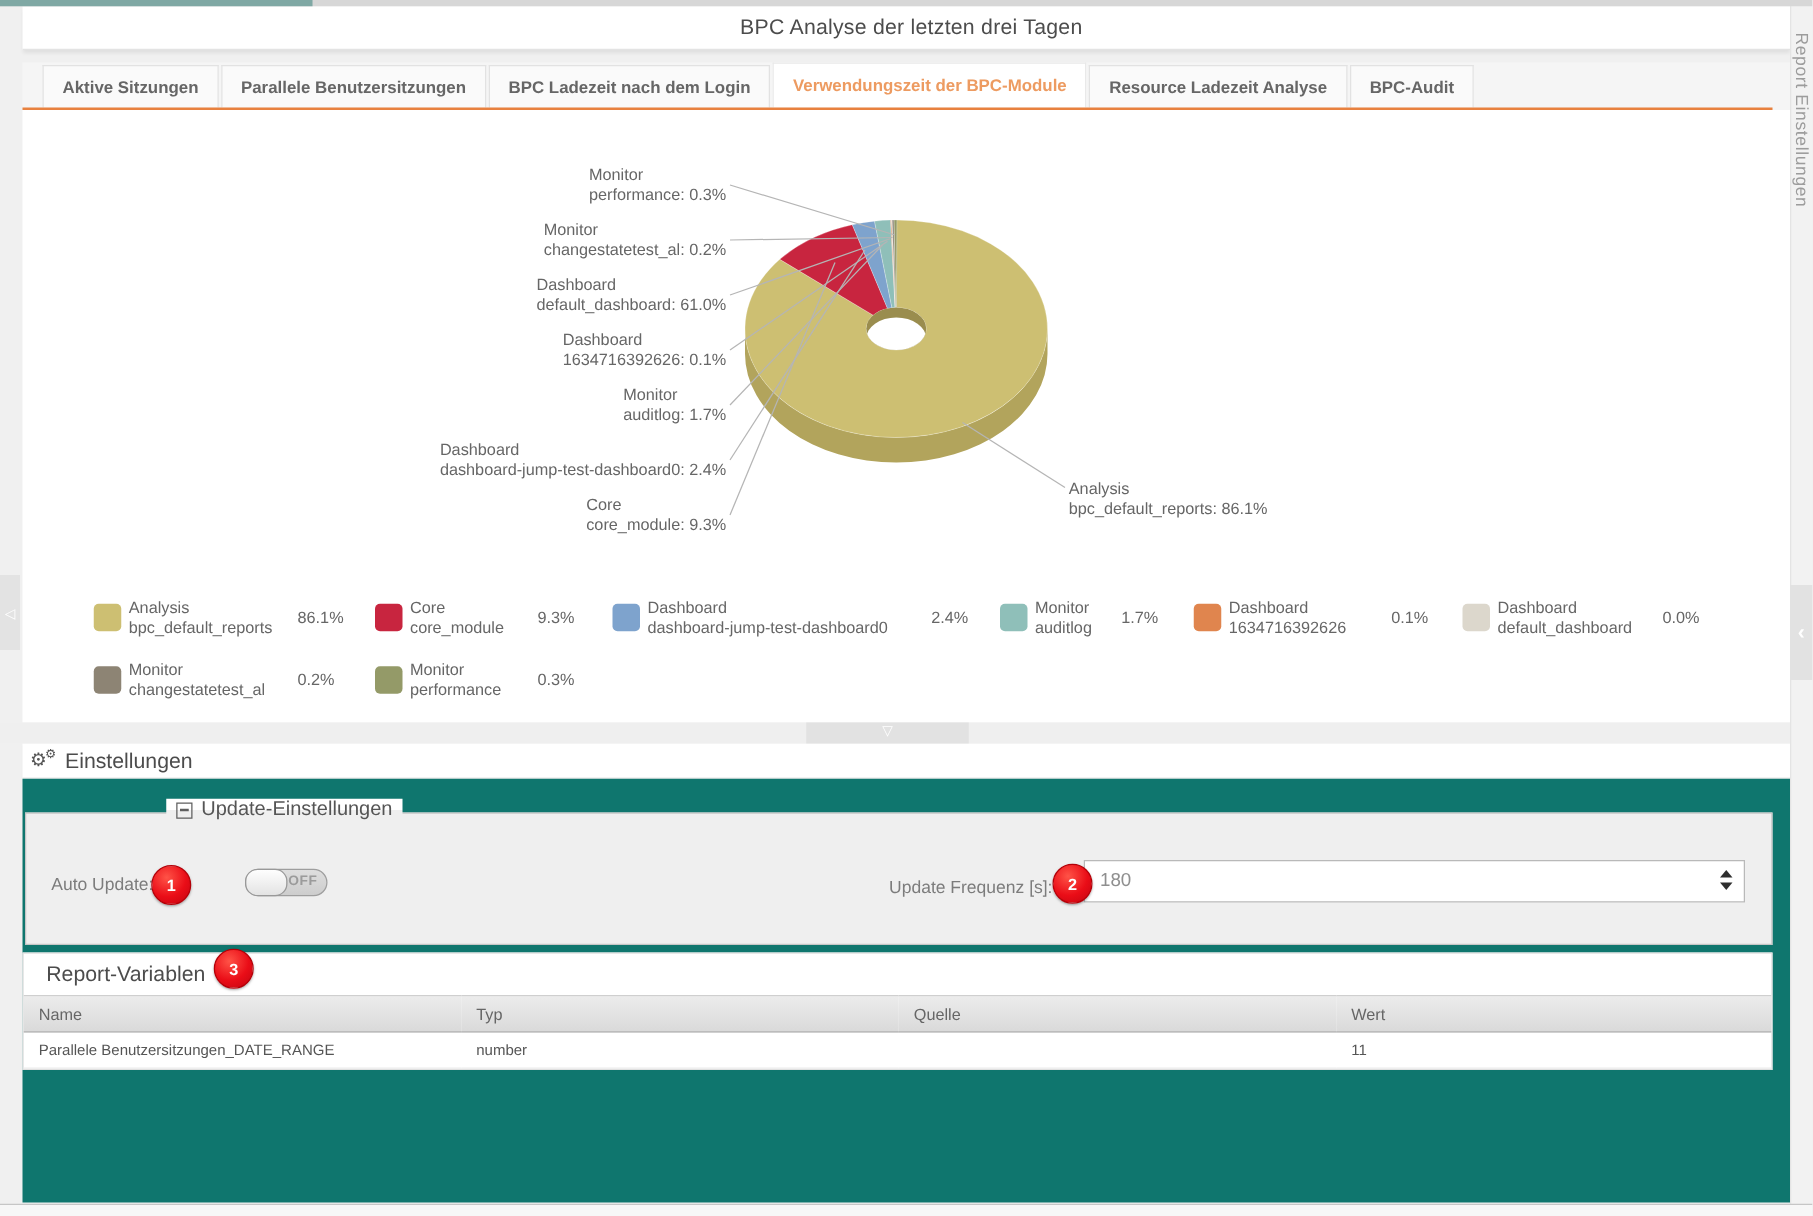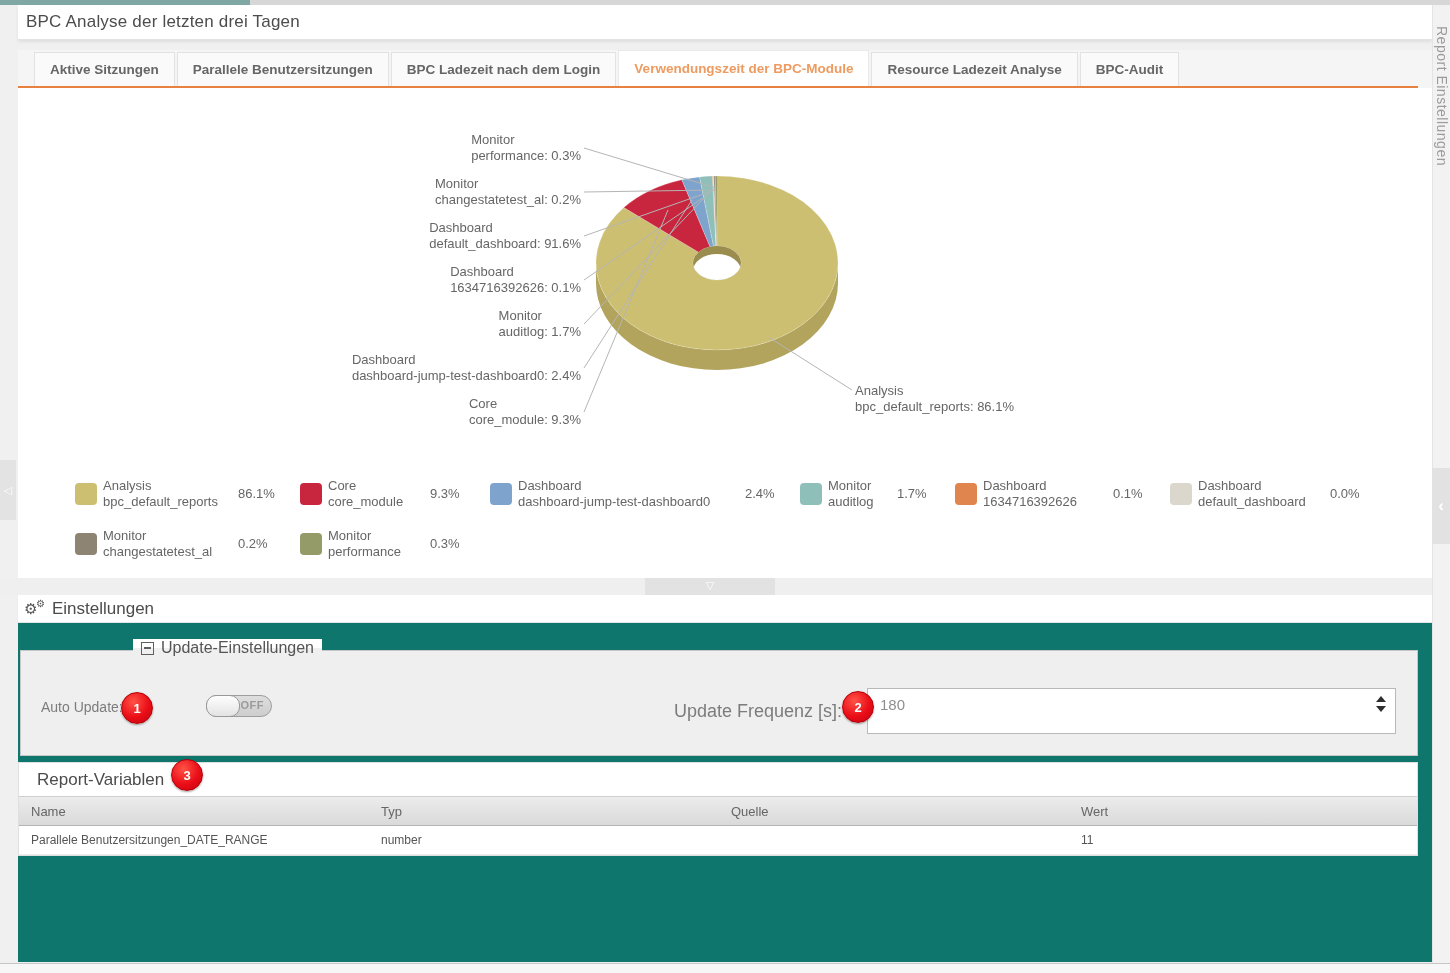--- a/index.html
+++ b/index.html
@@ -6,21 +6,21 @@
   body{
     width:1450px;height:973px;position:relative;overflow:hidden;
     background:#f0f0f0;font-family:"Liberation Sans",sans-serif;
   }
   
   .progress-track{position:absolute;left:0;top:0;width:1450px;height:5px;background:#d7d7d7;z-index:50;}
   .progress-fill{width:250px;height:5px;background:#7fa8a4;}
 
   
   .titlebar{position:absolute;left:18px;top:5px;width:1414px;height:34px;background:#fff;
-    border-bottom:1px solid #e3e3e3;box-shadow:0 2px 3px rgba(0,0,0,0.07);display:flex;align-items:center;}
+    border-bottom:1px solid #e3e3e3;box-shadow:0 2px 3px rgba(0,0,0,0.07);display:flex;align-items:center;justify-content:center;}
   .titlebar .ttl{font-size:17px;color:#4c4c4c;margin-left:8px;letter-spacing:.2px;}
 
   
   .tabsbar{position:absolute;left:18px;top:50px;width:1414px;height:38px;background:#f5f5f5;font-weight:bold;}
   .tabs-underline{position:absolute;left:0;bottom:0;width:1400px;height:2px;background:#e8813f;}
   .tabs{position:absolute;left:16px;bottom:2px;display:flex;}
   .tab{height:33px;line-height:33px;padding:0 15px;font-size:13.5px;color:#666;background:#fafafa;
     border:1px solid #e2e2e2;border-bottom:none;margin-right:2px;cursor:pointer;white-space:nowrap;}
   .tab.active{background:#fff;color:#ed9b61;height:35px;line-height:35px;margin-top:-2px;border-color:#e9e9e9;}
 
@@ -50,37 +50,37 @@
   
   .settings-panel{position:absolute;left:18px;top:623px;width:1414px;height:339px;background:#0f766e;}
 
   .fieldset{position:absolute;left:2px;top:27px;width:1396px;height:104px;border:1px solid #c6c6c6;background:#efefef;}
   .fieldset-legend{position:absolute;left:112px;top:-12px;padding:0 8px;display:flex;align-items:center;gap:7px;
     background:linear-gradient(#ffffff 52%, #efefef 52%);font-size:16px;color:#555;}
   .collapse-box{width:13px;height:13px;border:1.5px solid #5f5f5f;display:inline-flex;align-items:center;justify-content:center;box-sizing:border-box;}
   .collapse-box::before{content:"";width:7px;height:1.5px;background:#5f5f5f;display:block;}
 
   .auto-label{position:absolute;left:20px;top:48px;font-size:14px;color:#7c7c7c;}
-  .freq-label{position:absolute;right:575px;top:50px;font-size:18px;color:#7c7c7c;}
+  .freq-label{position:absolute;right:575px;top:50px;font-size:14px;color:#7c7c7c;}
 
   .badge{position:absolute;width:30px;height:30px;border-radius:50%;color:#fff;font-size:13px;font-weight:bold;
     display:flex;align-items:center;justify-content:center;z-index:5;border:1px solid #b30008;
     background:radial-gradient(circle at 38% 30%, #ff5347 0%, #ea0d17 55%, #c10410 100%);
     box-shadow:0 1px 2px rgba(0,0,0,.35);}
   .badge-1{left:100px;top:41px;}
   .badge-2{left:821px;top:40px;}
   .badge-3{left:152px;top:-4px;}
 
   .toggle{position:absolute;left:175px;top:44px;width:64px;height:20px;border:1px solid #9e9e9e;border-radius:11px;
-    background:linear-gradient(#dedede,#cdcdcd);cursor:pointer;margin-left:10px;}
+    background:linear-gradient(#dedede,#cdcdcd);cursor:pointer;}
   .toggle-knob{position:absolute;left:-1px;top:-1px;width:32px;height:20px;border:1px solid #999;border-radius:10px;
     background:linear-gradient(#fefefe,#e3e3e3);}
   .toggle-state{position:absolute;right:7px;top:3px;font-size:11px;font-weight:bold;color:#9b9b9b;letter-spacing:.5px;}
 
-  .freq-box{position:absolute;left:846px;top:37px;width:529px;height:46px;background:#fff;border:1px solid #b9b9b9;box-sizing:border-box;}
+  .freq-box{position:absolute;left:846px;top:37px;width:529px;height:34px;background:#fff;border:1px solid #b9b9b9;box-sizing:border-box;}
   .freq-box input{width:460px;height:30px;border:none;outline:none;background:transparent;
     font-family:"Liberation Sans",sans-serif;font-size:15px;color:#8f8f8f;padding:0 0 0 12px;}
   .spinner{position:absolute;right:9px;top:7px;display:flex;flex-direction:column;gap:4px;}
   .sp-up{width:0;height:0;border-left:5px solid transparent;border-right:5px solid transparent;border-bottom:6px solid #2e2e2e;cursor:pointer;}
   .sp-down{width:0;height:0;border-left:5px solid transparent;border-right:5px solid transparent;border-top:6px solid #2e2e2e;cursor:pointer;}
 
   
   .report-section{position:absolute;left:0;top:139px;width:1400px;background:#fff;border:1px solid #e0e0e0;box-sizing:border-box;}
   .report-title-row{position:relative;height:33px;line-height:33px;}
   .report-title{font-size:17px;color:#4c4c4c;padding-left:18px;}
@@ -171,21 +171,21 @@
     <div class="pie-label" style="right: 851px; top: 220px;">
       <div>Monitor</div>
       <div>auditlog: 1.7%</div>
     </div>
     <div class="pie-label" style="right: 851px; top: 176px;">
       <div>Dashboard</div>
       <div>1634716392626: 0.1%</div>
     </div>
     <div class="pie-label" style="right: 851px; top: 132px;">
       <div>Dashboard</div>
-      <div>default_dashboard: 91.6%</div>
+      <div>default_dashboard: 61.0%</div>
     </div>
     <div class="pie-label" style="right: 851px; top: 88px;">
       <div>Monitor</div>
       <div>changestatetest_al: 0.2%</div>
     </div>
     <div class="pie-label" style="right: 851px; top: 44px;">
       <div>Monitor</div>
       <div>performance: 0.3%</div>
     </div>
     <div class="legend-item" style="left: 57px; top: 390px; width: 223px;">

